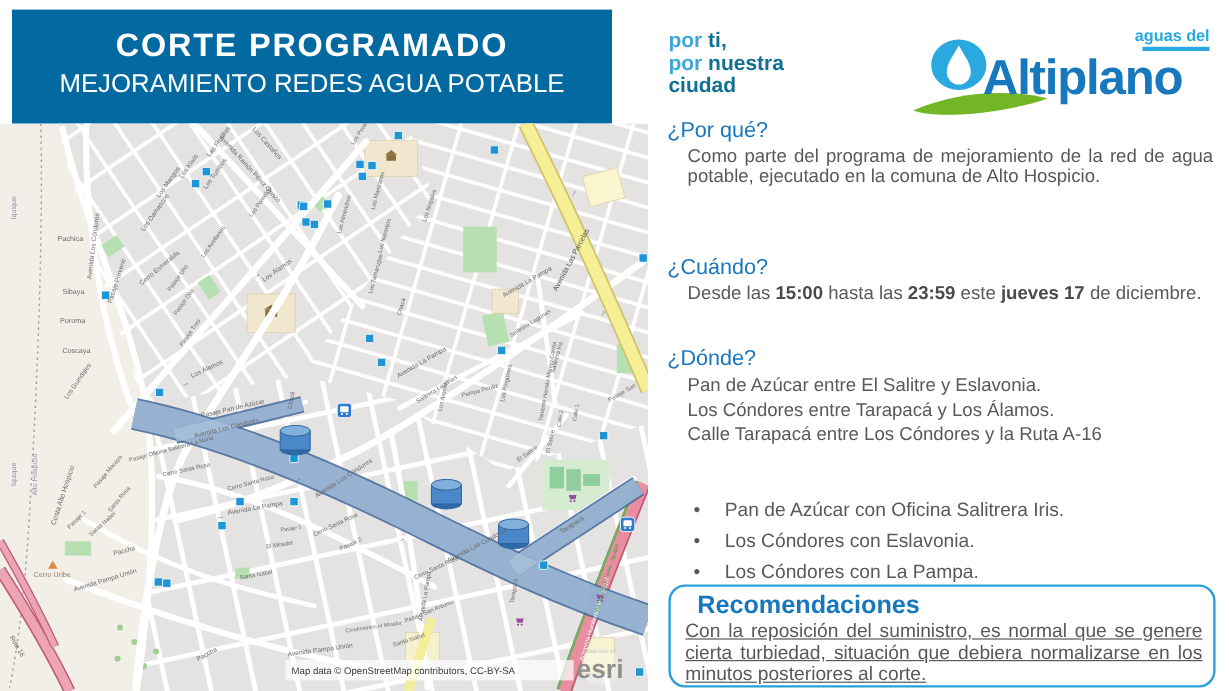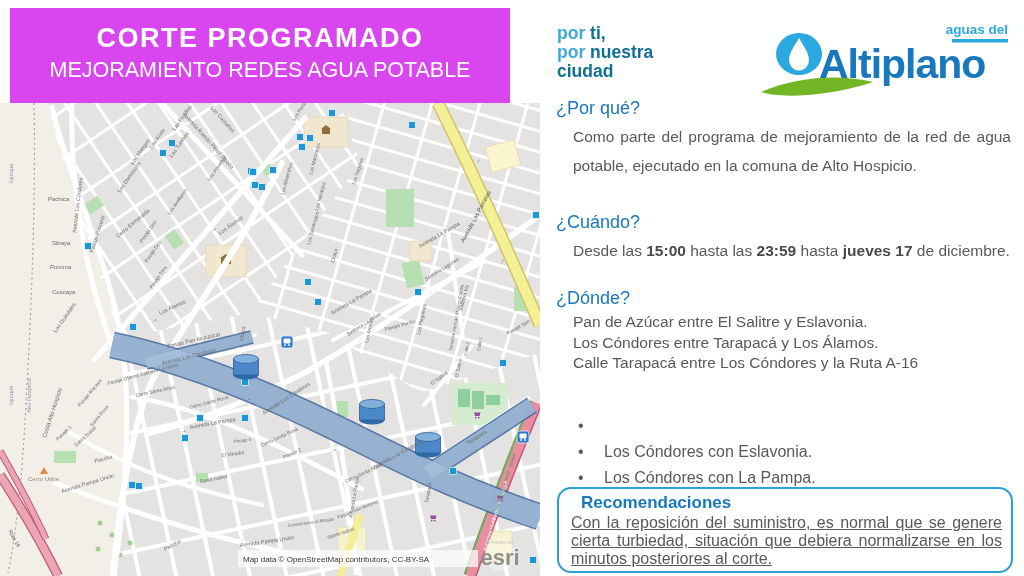--- a/index.html
+++ b/index.html
@@ -1,36 +1,36 @@
 <!DOCTYPE html>
 <html><head>
 <meta charset="utf-8">
 <style>
   html,body{margin:0;padding:0;background:#fff;}
   .slide{position:relative;width:1024px;height:576px;background:#fff;overflow:hidden;
          font-family:"Liberation Sans",sans-serif;}
   
-  .banner{position:absolute;left:10px;top:8px;width:500px;height:95px;background:#d946ef;
+  .banner{position:absolute;left:10px;top:8px;width:500px;height:95px;background:#0369a1;
           color:#fff;text-align:center;}
   .banner .t1{margin-top:15px;font-size:27px;font-weight:bold;letter-spacing:1.5px;}
   .banner .t2{margin-top:4px;font-size:21.5px;font-weight:400;letter-spacing:0px;}
   
   .tagline{position:absolute;left:557px;top:24px;font-size:17.5px;line-height:19px;font-weight:bold;color:#0f6f94;}
   .tagline .lt{color:#3fa8d6;font-weight:bold;text-align:center;}
   
   .h{position:absolute;font-size:18px;font-weight:normal;color:#1878be;}
-  .b{position:absolute;font-size:15.5px;color:#595959;line-height:29px;}
+  .b{position:absolute;font-size:15.5px;color:#595959;line-height:17px;}
   .just{text-align:justify;}
   .b b{color:#4a4a4a;}
   .bullets{position:absolute;left:578px;top:417px;width:434px;}
   .bullets .row{display:flex;margin-bottom:8px;font-size:16px;color:#595959;line-height:18px;}
   .bullets .dot{width:26px;color:#595959;}
   .reco{position:absolute;left:557px;top:487px;width:452px;height:82px;border:2px solid #2b9fd8;
         border-radius:14px;background:#fff;}
-  .reco .rh{margin:4px 0 1px 22px;font-size:17px;font-weight:bold;color:#1878be;}
+  .reco .rh{margin:4px 0 1px 22px;font-size:21px;font-weight:bold;color:#1878be;}
   .reco .rb{margin:0 9px 0 12px;font-size:16px;line-height:18px;color:#595959;text-align:justify;text-decoration:underline;}
   svg text{font-family:"Liberation Sans",sans-serif;}
 </style>
 </head>
 <body>
 
 <div class="slide">
 
   <div class="banner">
     <div class="t1">CORTE PROGRAMADO</div>
@@ -51,32 +51,33 @@
     <path d="M6 80 C42 64 86 62 118 70 C84 82 28 88 6 80 Z" fill="#72b626"></path>
     <text x="64" y="66" font-size="41" font-weight="bold" fill="#1878bd" letter-spacing="-1">Altiplano</text>
     <text x="253" y="22" text-anchor="end" font-size="13.5" font-weight="bold" fill="#29a9e0">aguas del</text>
     <rect x="197" y="27" width="56" height="3.5" fill="#29a9e0"></rect>
   </svg>
 
   <div class="h" style="left:556px;top:98px;">¿Por qué?</div>
   <div class="b just" style="left:573px;top:122px;width:438px;">Como parte del programa de mejoramiento de la red de agua potable, ejecutado en la comuna de Alto Hospicio.</div>
 
   <div class="h" style="left:556px;top:212px;">¿Cuándo?</div>
-  <div class="b" style="left:573px;top:236px;width:440px;"><span>Desde las </span><b>15:00</b><span> hasta las </span><b>23:59</b><span> hasta </span><b>jueves 17</b><span> de diciembre.</span></div>
+  <div class="b" style="left:573px;top:236px;width:440px;"><span>Desde las </span><b>15:00</b><span> hasta las </span><b>23:59</b><span> este </span><b>jueves 17</b><span> de diciembre.</span></div>
 
   <div class="h" style="left:556px;top:288px;">¿Dónde?</div>
   <div class="b" style="left:573px;top:312px;width:445px;line-height:20.5px;">
     <div>Pan de Azúcar entre El Salitre y Eslavonia.</div>
     <div>Los Cóndores entre Tarapacá y Los Álamos.</div>
     <div>Calle Tarapacá entre Los Cóndores y la Ruta A-16</div>
   </div>
 
   <div class="bullets">
     <div class="row">
         <span class="dot">•</span>
+        <span>Pan de Azúcar con Oficina Salitrera Iris.</span>
       </div>
     <div class="row">
         <span class="dot">•</span>
         <span>Los Cóndores con Eslavonia.</span>
       </div>
     <div class="row">
         <span class="dot">•</span>
         <span>Los Cóndores con La Pampa.</span>
       </div>
   </div>

